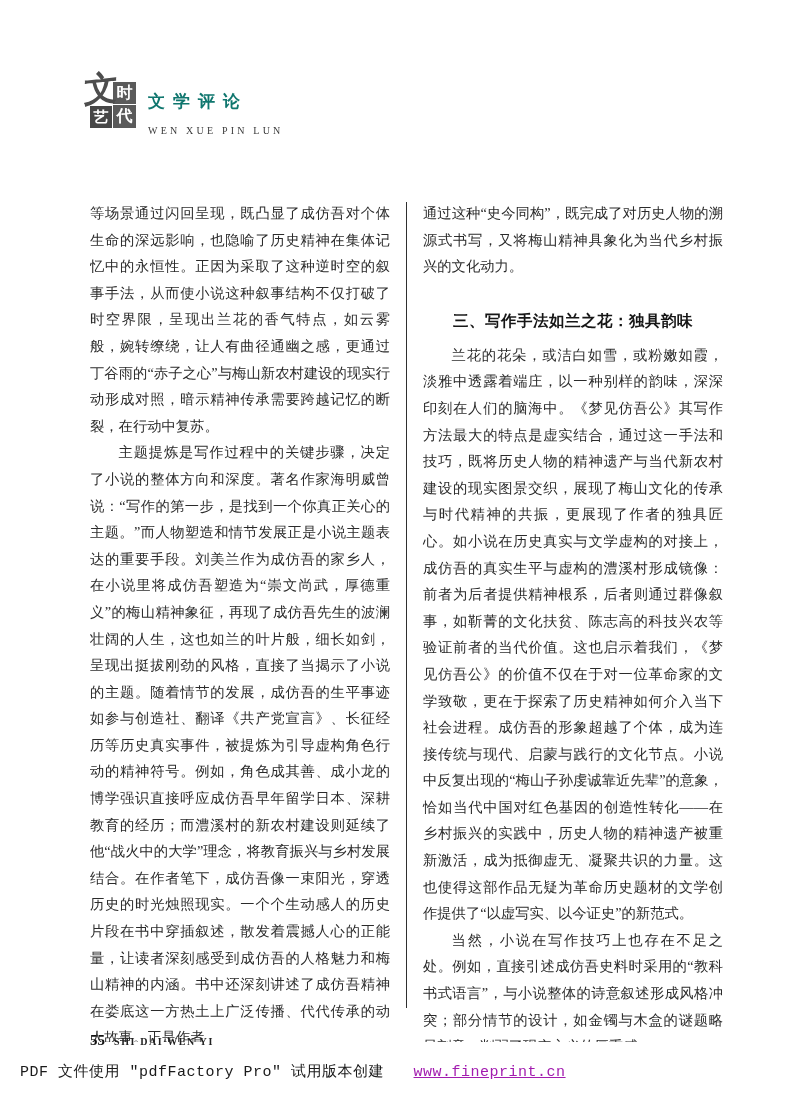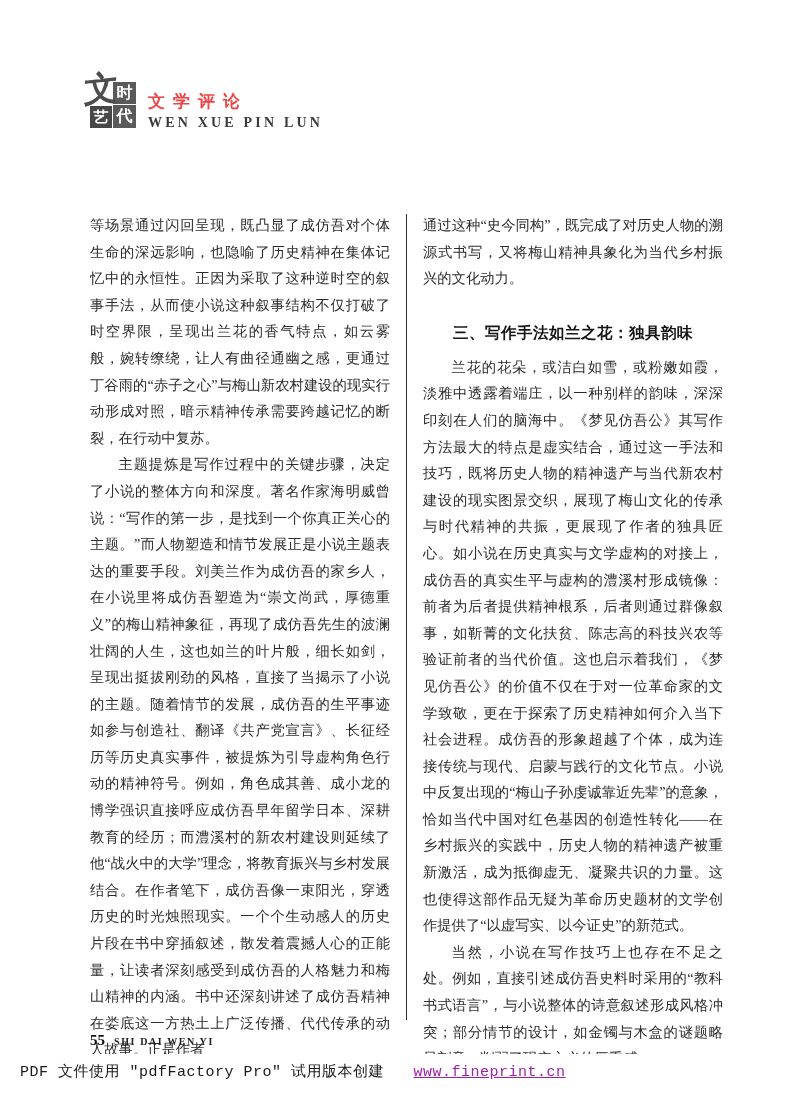--- a/index.html
+++ b/index.html
@@ -18,26 +18,26 @@
   }
   .logo-cell { position: absolute; display: flex; align-items: center; justify-content: center;
                color: #ffffff; font-weight: bold; font-family: "Liberation Serif", serif; }
   .cell-wen { left: -4px; top: -6px; width: 30px; height: 30px; color: #4d4d4d;
               font-size: 34px; font-weight: bold; background: transparent;
               transform: rotate(-6deg) skewX(-8deg); z-index: 2; }
   .cell-yi  { left: 0; top: 26px; width: 22px; height: 22px; background: #474747; font-size: 15px; }
   .cell-shi { left: 23px; top: 2px; width: 23px; height: 22px; background: #5a5a5a; font-size: 16px; }
   .cell-dai { left: 23px; top: 25px; width: 23px; height: 23px; background: #5a5a5a; font-size: 16px; }
   .logo-text { margin-left: 12px; padding-top: 13px; }
-  .logo-title { font-size: 17px; font-weight: bold; color: #ef4444; letter-spacing: 8px; line-height: 1; }
-  .logo-sub { font-size: 14px; font-weight: bold; color: #3a3a3a; letter-spacing: 3.2px; margin-top: 5px; }
+  .logo-title { font-size: 17px; font-weight: bold; color: #0f766e; letter-spacing: 8px; line-height: 1; }
+  .logo-sub { font-size: 10px; font-weight: normal; color: #3a3a3a; letter-spacing: 3.2px; margin-top: 15px; }
 
   
   .columns {
-    position: absolute; left: 90px; top: 212px; width: 634px;
+    position: absolute; left: 90px; top: 200px; width: 634px;
     display: flex; height: 842px; overflow: hidden;
   }
   .col {
     width: 300px; flex: 0 0 auto;
     font-size: 14.3px; line-height: 26.6px;
     color: #2b2b2b; text-align: justify;
   }
   .col p { margin: 0; text-indent: 2em; }
   .col p.no-indent { text-indent: 0; }
   .col h3 {

